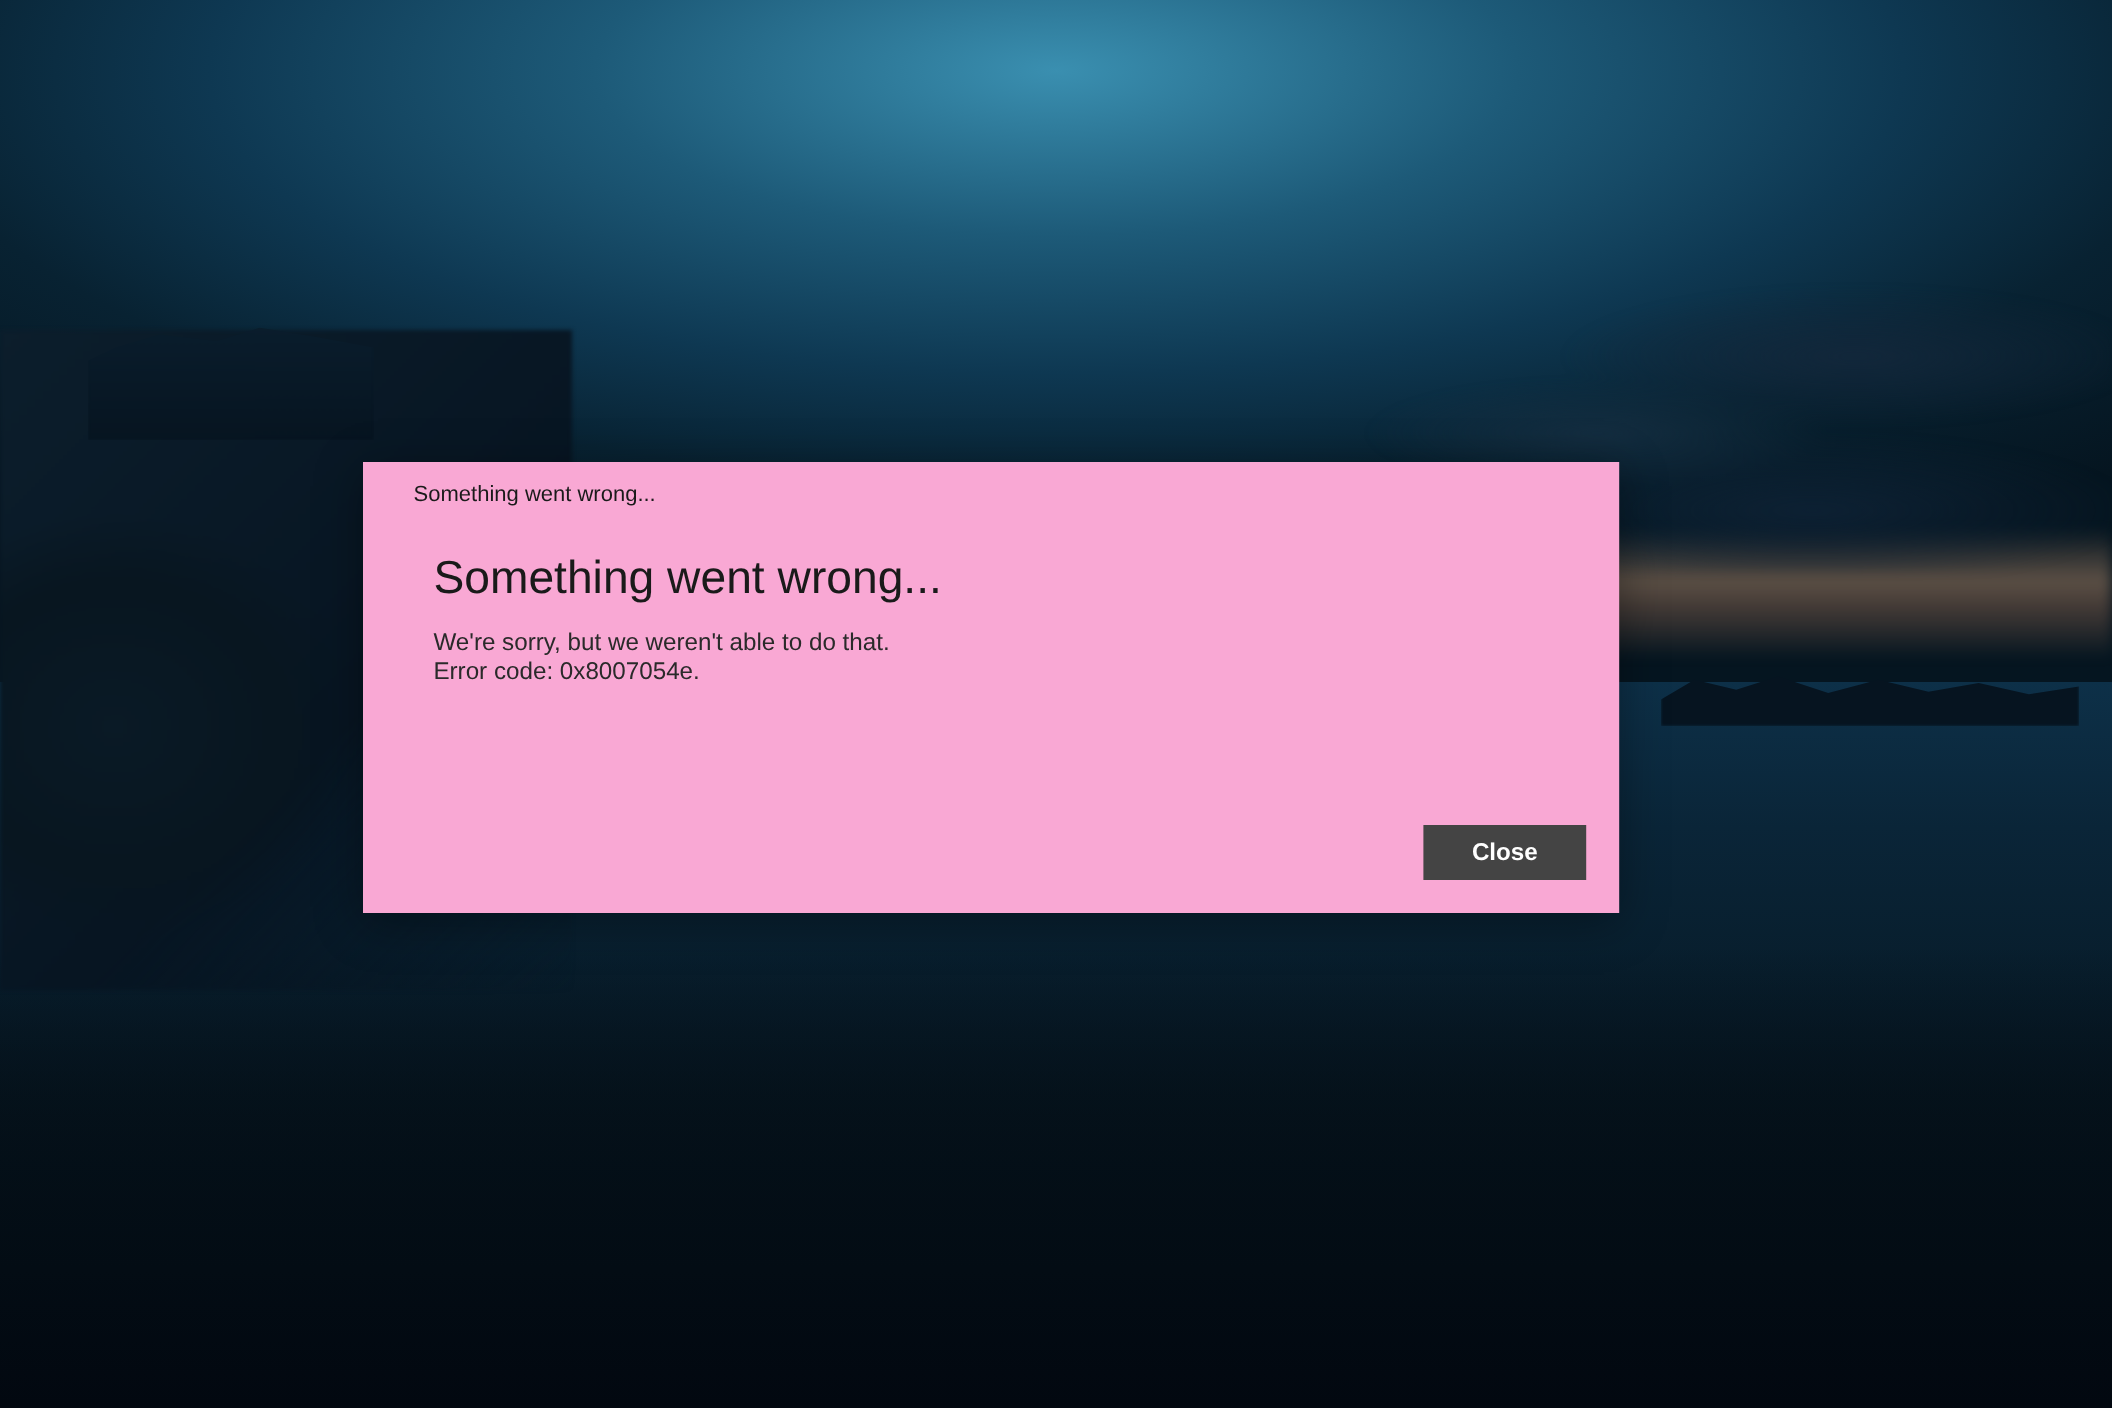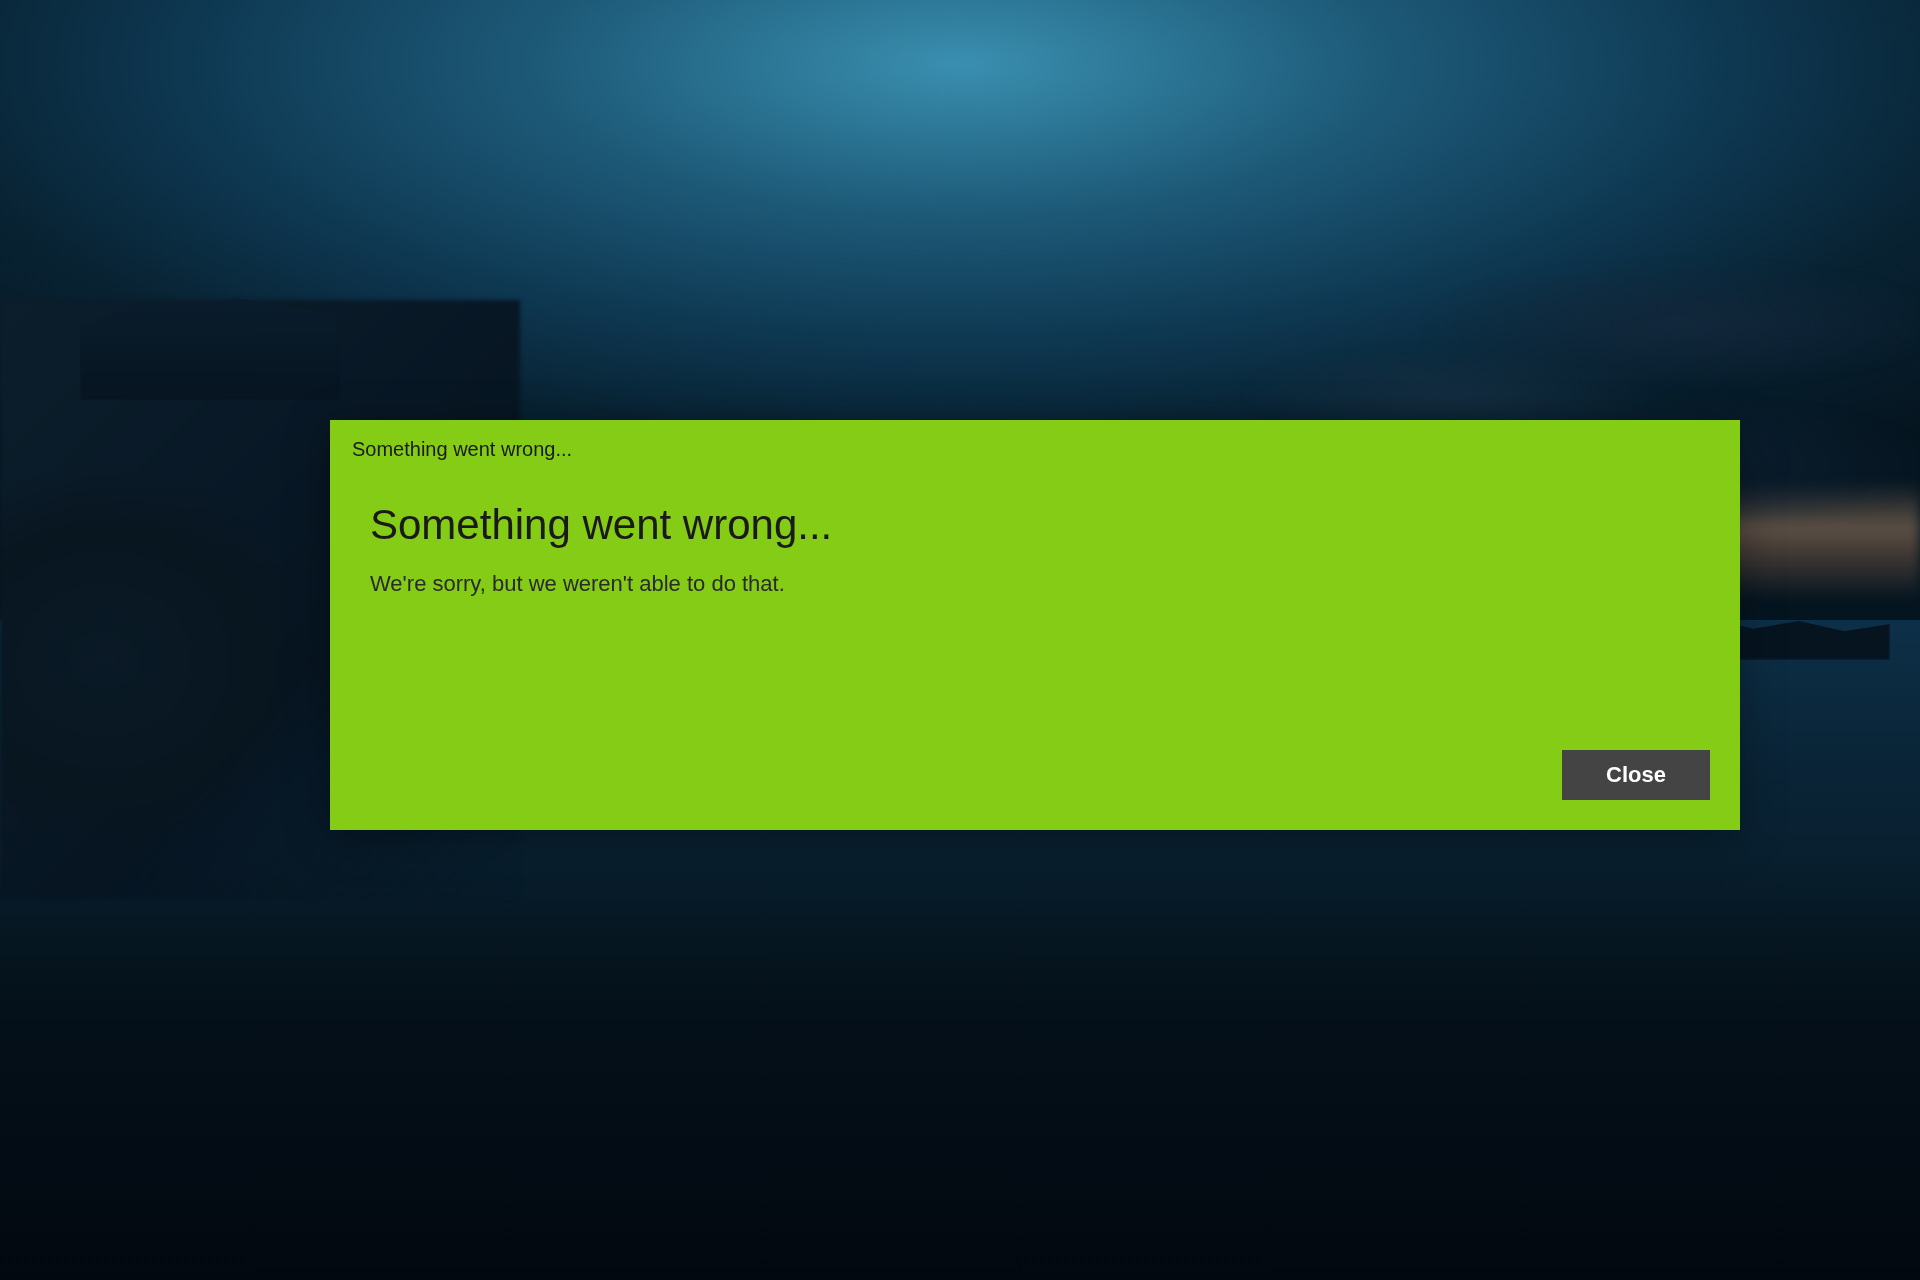--- a/index.html
+++ b/index.html
@@ -88,26 +88,27 @@
       height: 60px;
       background: #061420;
       clip-path: polygon(0 60%, 8% 30%, 18% 45%, 28% 25%, 40% 50%, 52% 30%, 64% 48%, 76% 35%, 88% 52%, 100% 40%, 100% 100%, 0 100%);
       filter: blur(1.5px);
     }
 
     .dialog {
       position: absolute;
       top: 420px;
       left: 330px;
-      width: 1410px;
+      width: 1142px;
       height: 410px;
-      background: #84cc16;
+      background: #f9a8d4;
       box-shadow: 0 8px 40px rgba(0,0,0,0.35);
       display: flex;
       flex-direction: column;
+      padding-left: 24px;
     }
     .dialog-titlebar {
       padding: 18px 22px 10px 22px;
       font-size: 20px;
       color: #1a1a1a;
       font-weight: 400;
     }
     .dialog-body {
       padding: 30px 40px 20px 40px;
       flex: 1;
@@ -154,17 +155,18 @@
   <div class="beach"></div>
   <div class="rocks-left"></div>
   <div class="building-left"></div>
 </div>
 
 <div class="dialog">
   <div class="dialog-titlebar">Something went wrong...</div>
   <div class="dialog-body">
     <h1 class="dialog-heading">Something went wrong...</h1>
     <p class="dialog-message">We're sorry, but we weren't able to do that.</p>
+    <p class="dialog-errorcode">Error code: 0x8007054e.</p>
   </div>
   <div class="dialog-footer">
     <button class="close-button">Close</button>
   </div>
 </div>
 
 </body></html>

